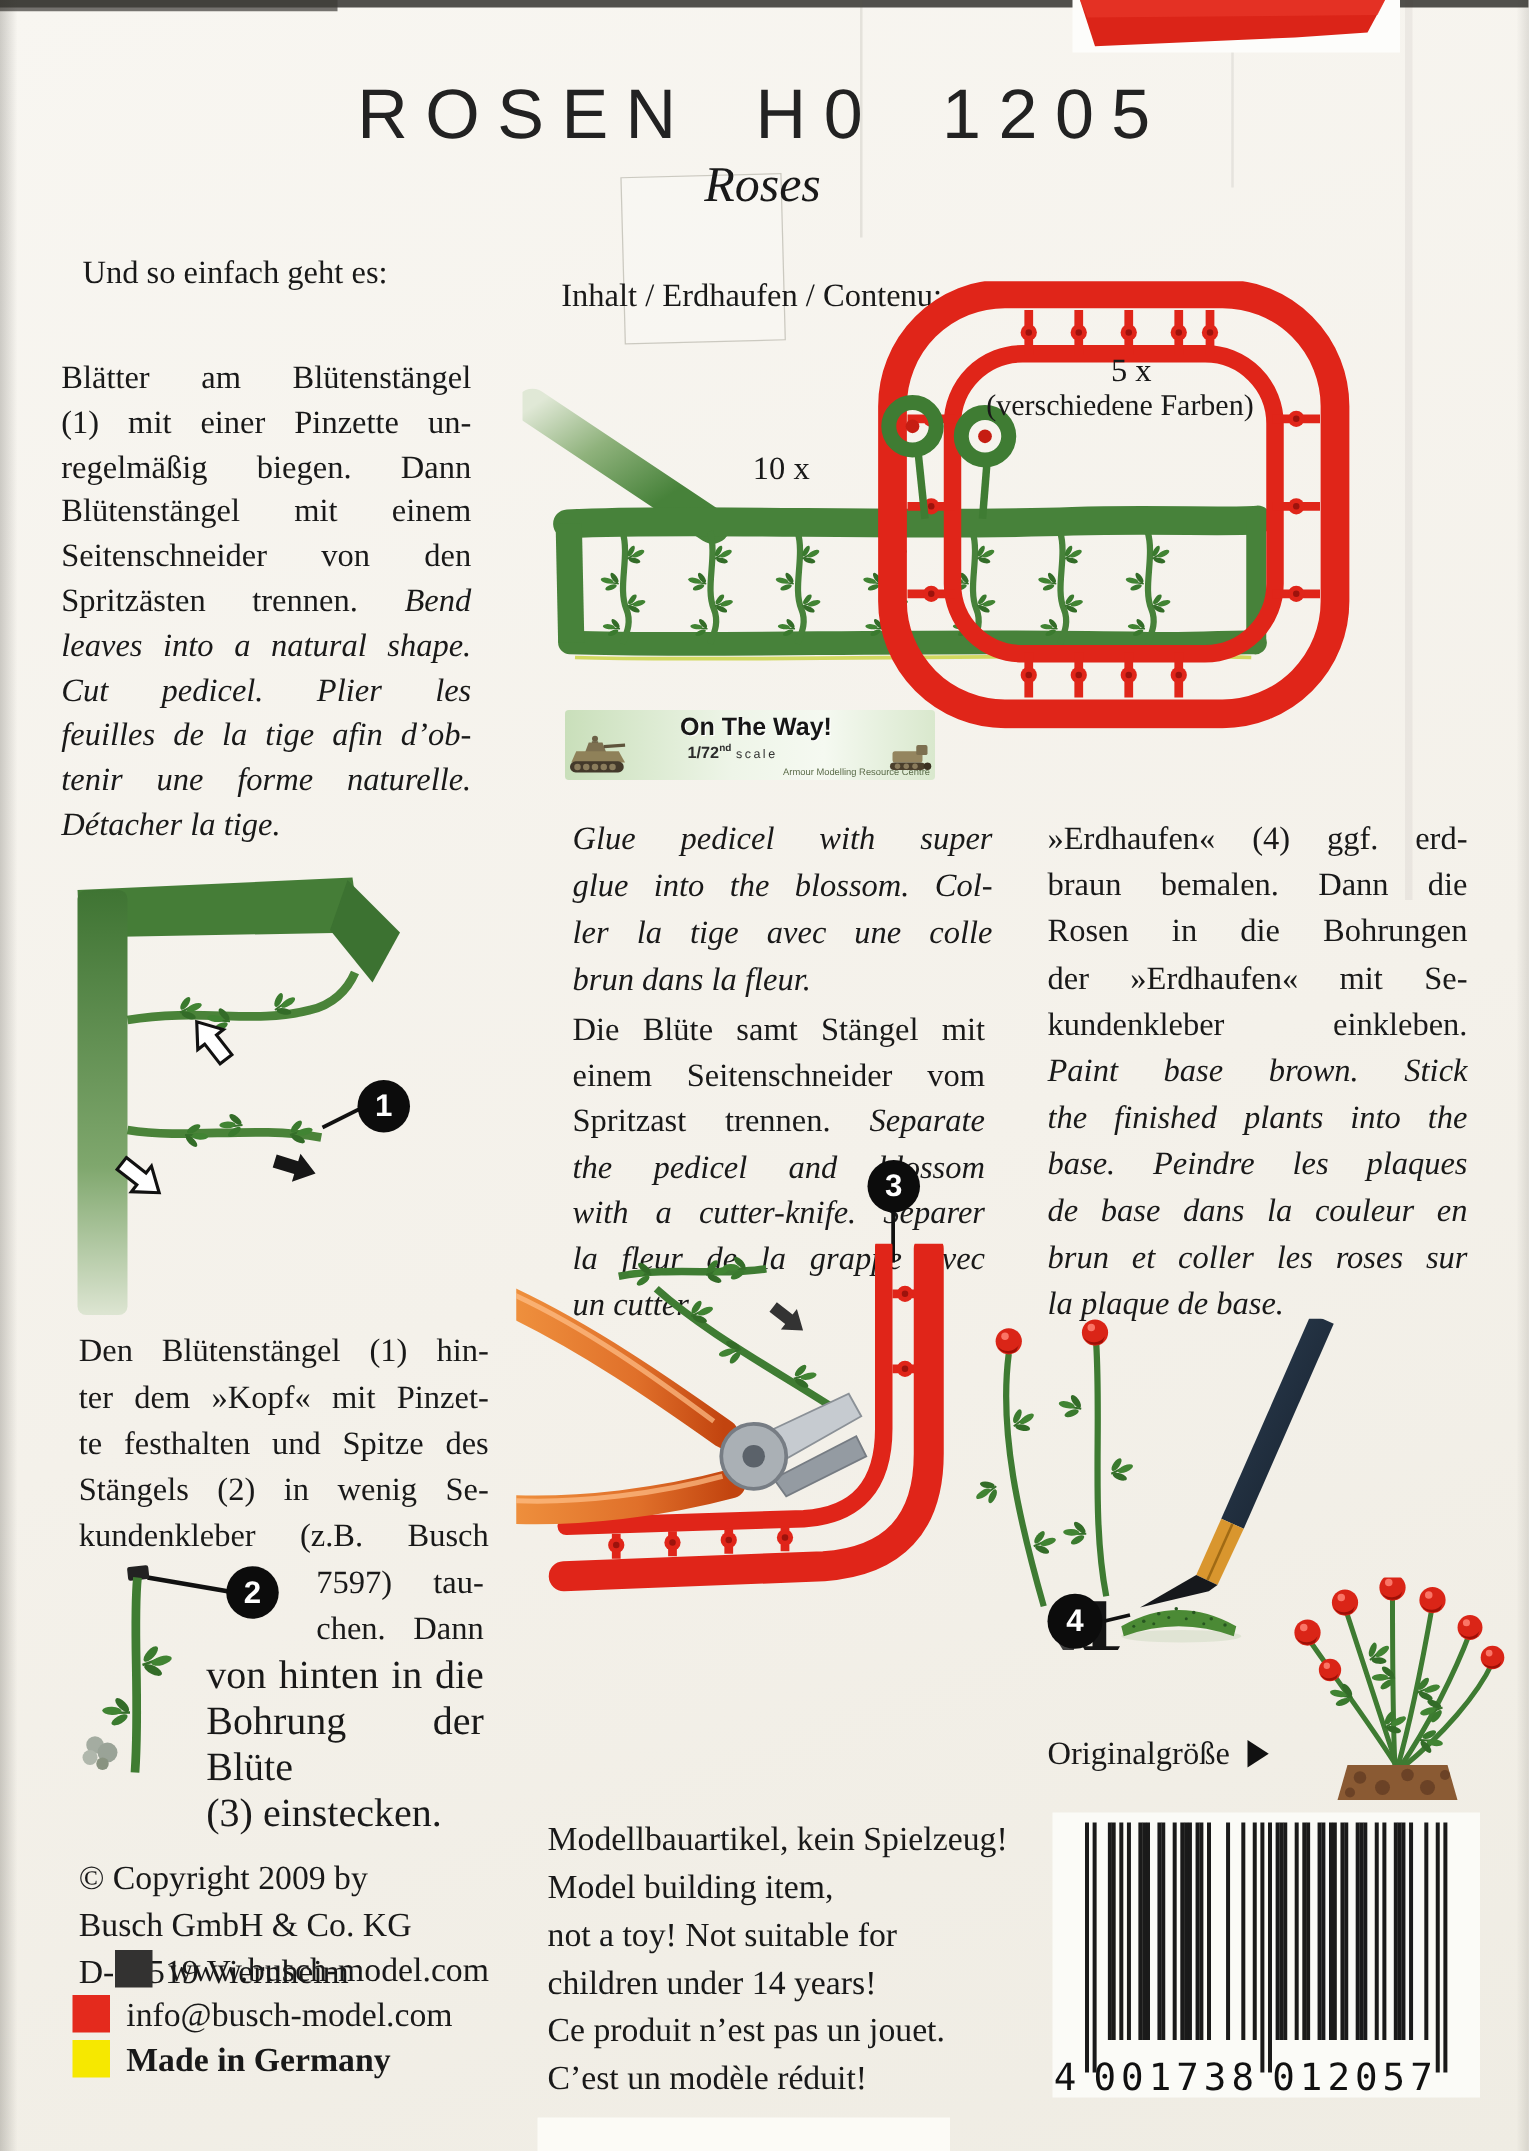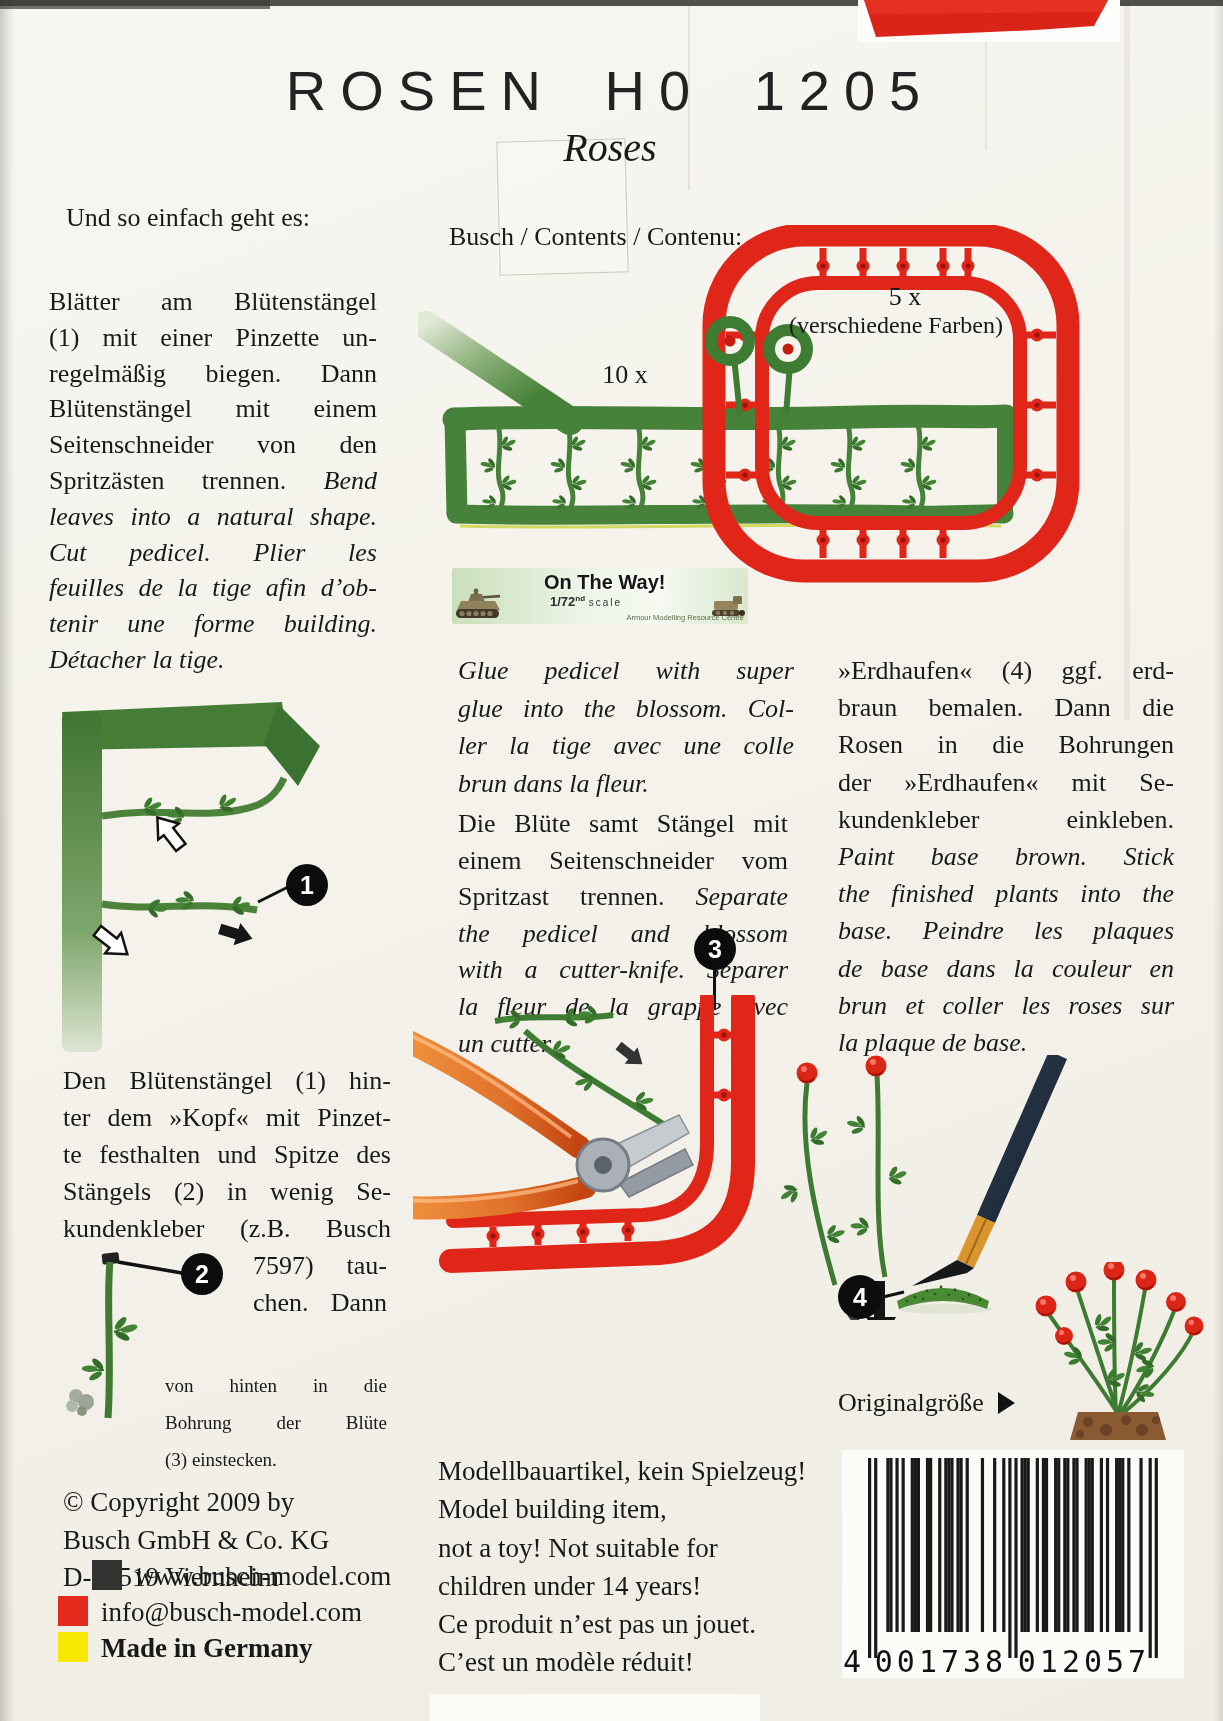--- a/index.html
+++ b/index.html
@@ -98,21 +98,21 @@
   <div class="txt" style="left:49px;top:284px;width:328px;font-size:26px;line-height:35.8px;">
       <div class="ln">Blätter am Blütenstängel</div>
       <div class="ln">(1) mit einer Pinzette un-</div>
       <div class="ln">regelmäßig biegen. Dann</div>
       <div class="ln">Blütenstängel mit einem</div>
       <div class="ln">Seitenschneider von den</div>
       <div class="ln">Spritzästen trennen. <i>Bend</i></div>
       <div class="ln"><i>leaves into a natural shape.</i></div>
       <div class="ln"><i>Cut pedicel. Plier les</i></div>
       <div class="ln"><i>feuilles de la tige afin d’ob-</i></div>
-      <div class="ln"><i>tenir une forme building.</i></div>
+      <div class="ln"><i>tenir une forme naturelle.</i></div>
       <div class="ln nj"><i>Détacher la tige.</i></div>
     </div>
 
   <svg class="ill" style="left:52px;top:688px;" width="300" height="370" viewBox="0 0 300 370">
     <defs>
       <linearGradient id="gvert" x1="0" y1="0" x2="0" y2="1">
         <stop offset="0" stop-color="#3f7433"></stop>
           <stop offset=".65" stop-color="#7fa76d"></stop>
         <stop offset="1" stop-color="#dde5d2"></stop>
       </linearGradient>
@@ -155,21 +155,21 @@
       <circle cx="20" cy="166" r="6" fill="#a5aea2"></circle>
         <circle cx="30" cy="171" r="5" fill="#77836f"></circle>
     </g>
   </svg>
   <div class="badge" style="left:181px;top:1253px;width:42px;height:42px;">2</div>
 
   <div class="txt" style="left:253px;top:1247px;width:134px;font-size:26px;line-height:37px;">
       <div class="ln">7597) tau-</div>
       <div class="ln">chen. Dann</div>
     </div>
-  <div class="txt" style="left:165px;top:1367px;width:222px;font-size:19px;line-height:37px;">
+  <div class="txt" style="left:165px;top:1321px;width:222px;font-size:32px;line-height:37px;">
       <div class="ln">von hinten in die</div>
       <div class="ln">Bohrung der Blüte</div>
       <div class="ln nj">(3) einstecken.</div>
     </div>
 
   <div class="txt" style="left:63px;top:1452px;width:330px;font-size:27px;line-height:37.5px;margin-top:32px;">
       <div class="ln plain nj">© Copyright 2009 by</div>
       <div class="ln plain nj">Busch GmbH &amp; Co. KG</div>
       <div class="ln plain nj">D-68519 Viernheim</div>
     </div>
@@ -180,21 +180,21 @@
   </div>
   <div class="link-row" style="left:58px;top:1596px;">
     <div class="link-sq" style="background: rgb(228, 42, 29);"></div>
     <div class="link-label">info@busch-model.com</div>
   </div>
   <div class="link-row" style="left:58px;top:1632px;">
     <div class="link-sq" style="background: rgb(246, 232, 0);"></div>
     <div class="link-label bold">Made in Germany</div>
   </div>
 
-  <div class="txt heading" style="left:449px;top:222px;width:330px;">Busch / Contents / Contenu:</div>
+  <div class="txt heading" style="left:449px;top:222px;width:330px;">Inhalt / Erdhaufen / Contenu:</div>
 
   <svg class="ill" style="left:418px;top:225px;" width="700" height="358" viewBox="0 0 700 358">
     <defs>
       <linearGradient id="garm" x1="0" y1="0" x2="1" y2="1">
         <stop offset="0" stop-color="#e0e8d6"></stop>
           <stop offset=".35" stop-color="#8fb27c"></stop>
         <stop offset=".75" stop-color="#47823a"></stop>
       </linearGradient>
     </defs>
     <g>

